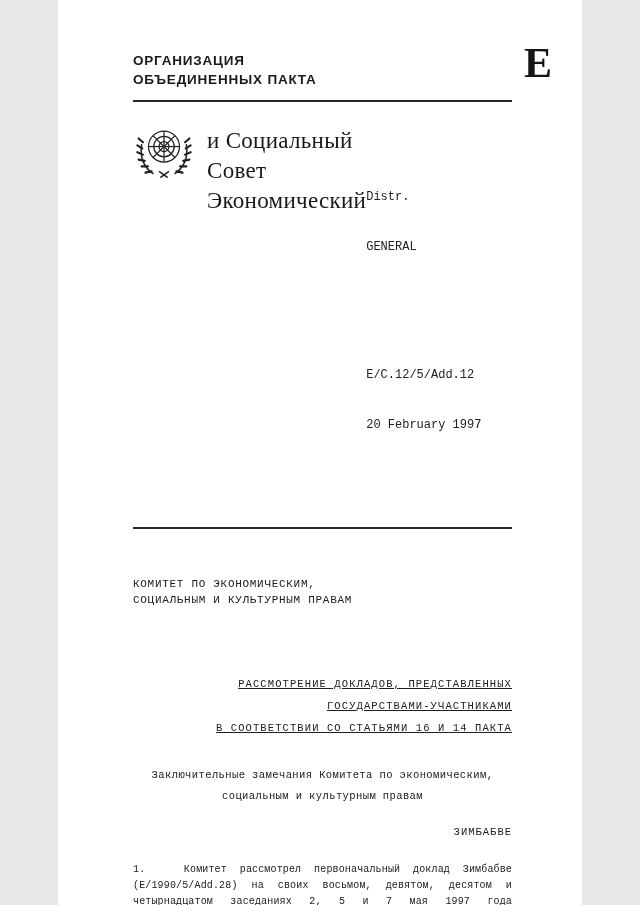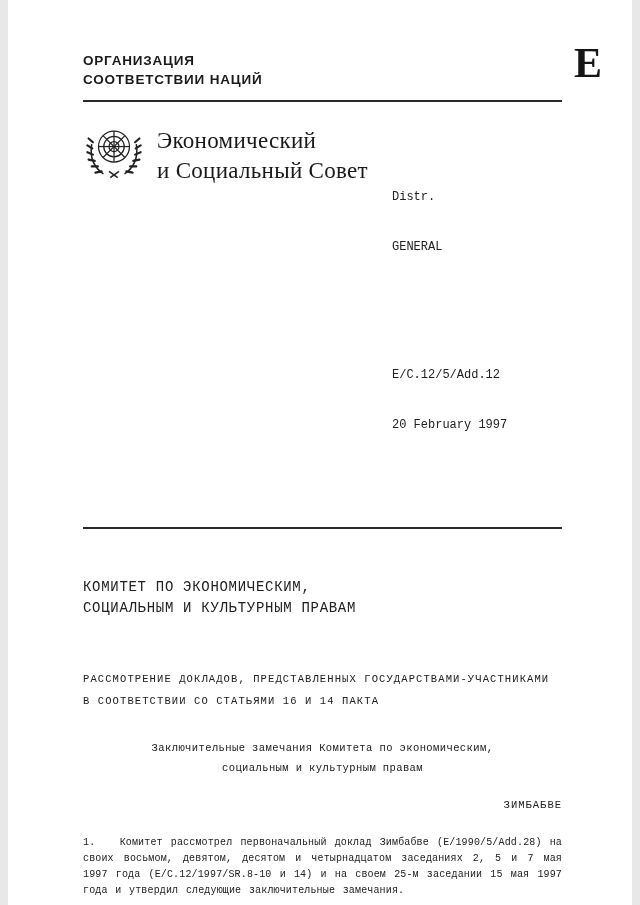--- a/index.html
+++ b/index.html
@@ -2,21 +2,21 @@
 <html><head>
 <meta charset="utf-8">
 <style>
   html, body {
     margin: 0;
     padding: 0;
     background: #e8e8e8;
   }
   .page {
     position: relative;
-    width: 624px;
+    width: 524px;
     height: 905px;
     margin: 0 auto;
     background: #ffffff;
     box-sizing: border-box;
     padding: 52px 70px 0 75px;
     color: #1d1d1f;
     overflow: hidden;
   }
   .serif { font-family: "Liberation Serif", serif; }
 
@@ -81,33 +81,34 @@
     white-space: pre;
     margin-top: 4px;
   }
   .doc-info .group { margin-bottom: 10px; }
   .rule-2 { margin-top: 16px; }
 
   
   .committee {
     margin-top: 48px;
     font-family: "Liberation Mono", "DejaVu Sans Mono", monospace;
-    font-size: 14px;
+    font-size: 11px;
     letter-spacing: 0.7px;
     line-height: 1.45;
     color: #202022;
   }
   .title-block {
-    margin-top: 50px;
-    text-align: left;
+    margin-top: 64px;
+    text-align: right;
     font-family: "Liberation Mono", "DejaVu Sans Mono", monospace;
     font-size: 10.5px;
     letter-spacing: 1.1px;
     line-height: 2.1;
     color: #202022;
+    text-decoration: underline;
   }
   .subtitle-block {
     margin-top: 26px;
     text-align: center;
     font-family: "Liberation Mono", "DejaVu Sans Mono", monospace;
     font-size: 10.5px;
     letter-spacing: 0.4px;
     line-height: 1.95;
     color: #202022;
   }
@@ -132,21 +133,21 @@
   }
 </style>
 </head>
 <body>
 
 <div class="page">
 
   <header class="top-header">
     <div class="org-name">
       <div>ОРГАНИЗАЦИЯ</div>
-      <div>СООТВЕТСТВИИ НАЦИЙ</div>
+      <div>ОБЪЕДИНЕННЫХ ПАКТА</div>
     </div>
   </header>
   <div class="big-e serif">E</div>
 
   <hr class="rule rule-1">
 
   <section class="masthead">
     <div class="emblem-box">
       <svg viewBox="0 0 100 100" width="62" height="68" aria-hidden="true">
         <g stroke="#222224" fill="none" stroke-width="2">
@@ -175,22 +176,22 @@
           <path d="M76 70 l10 0"></path>
           <path d="M81 61 l10 -2"></path>
           <path d="M84 51 l9 -4"></path>
           <path d="M85 41 l8 -5"></path>
           <path d="M84 31 l7 -6"></path>
         </g>
       </svg>
     </div>
 
     <div class="council-title">
+      <div>и Социальный Совет</div>
       <div>Экономический</div>
-      <div>и Социальный Совет</div>
     </div>
 
     <div class="doc-info">
       <div class="group">
         <div>Distr.</div>
         <div>GENERAL</div>
       </div>
       <div class="group">
         <div>E/C.12/5/Add.12</div>
         <div>20 February 1997</div>

